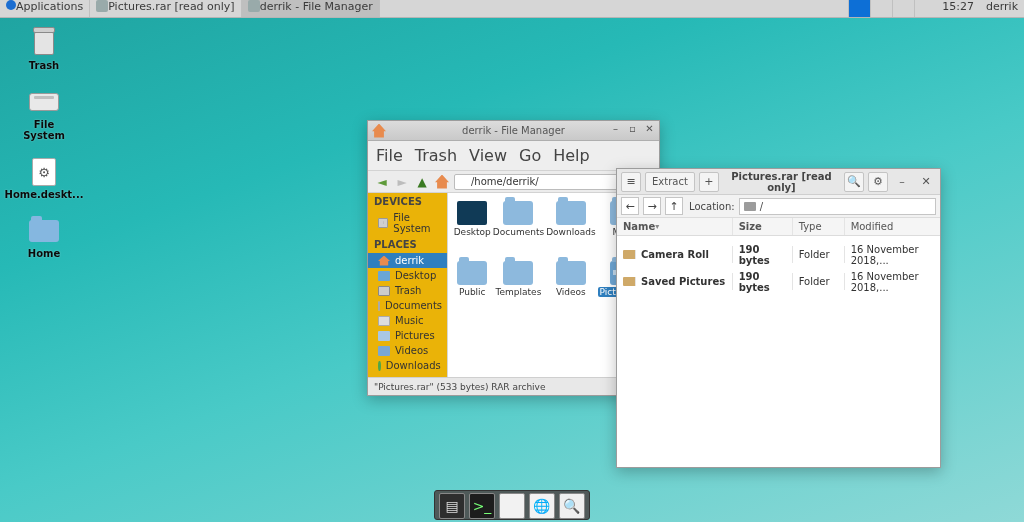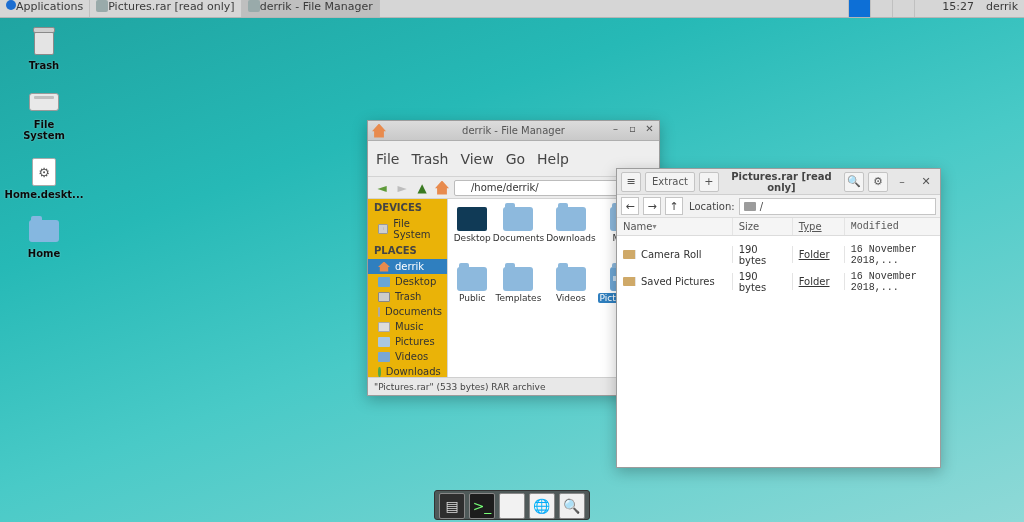--- a/index.html
+++ b/index.html
@@ -31,21 +31,21 @@
   
   .window { position:absolute; background:#f3f3f3; border:1px solid #9c9c9c; box-shadow:0 4px 14px rgba(0,0,0,.25); display:flex; flex-direction:column; }
   .titlebar { height:20px; background:linear-gradient(#dcdcdc,#c9c9c9); border-bottom:1px solid #aeaeae; display:flex; align-items:center; position:relative; }
   .titlebar .title { position:absolute; left:0; right:0; text-align:center; font-size:10px; color:#555; }
   .titlebar .home-ico { width:14px;height:14px;margin-left:4px;background:#e88b4e;border-radius:2px;clip-path:polygon(50% 0,100% 55%,85% 55%,85% 100%,15% 100%,15% 55%,0 55%);}
   .win-ctrls { position:absolute; right:4px; top:3px; display:flex; gap:6px; }
   .win-ctrls span { width:11px; height:11px; font-size:10px; line-height:10px; color:#555; text-align:center; cursor:default;}
 
   
   #fm { left:367px; top:120px; width:293px; height:276px; }
-  .fm-menu { height:36px; display:flex; align-items:center; gap:12px; padding:0 8px; font-size:14px; color:#444; background:#eee; border-bottom:1px solid #d3d3d3;}
+  .fm-menu { height:30px; display:flex; align-items:center; gap:12px; padding:0 8px; font-size:16px; color:#444; background:#eee; border-bottom:1px solid #d3d3d3;}
   .fm-toolbar { height:22px; display:flex; align-items:center; gap:4px; padding:0 6px; background:#ececec; border-bottom:1px solid #d3d3d3;}
   .tb-btn{width:16px;height:16px;display:flex;align-items:center;justify-content:center;font-size:12px;}
   .arrow-l{color:#5f9b3a;}
   .arrow-r{color:#bdbdbd;}
   .arrow-up{color:#3a7a22;font-weight:bold;}
   .tb-home{width:14px;height:14px;background:#e88b4e;clip-path:polygon(50% 0,100% 55%,85% 55%,85% 100%,15% 100%,15% 55%,0 55%);}
   .loc-field{flex:1;height:16px;background:#fff;border:1px solid #bcbcbc;border-radius:2px;font-size:10px;padding:0 16px;display:flex;align-items:center;color:#333;}
   .reload{color:#2c6fb7;font-size:12px;}
   .fm-body{flex:1;display:flex;min-height:0;}
   .fm-side{width:97px;background:#eab308;border-right:1px solid #d6d6d6;overflow:hidden;font-size:10px;color:#333;}
@@ -80,21 +80,21 @@
   .hbtn.ext{padding:0 6px;font-size:10px;}
   .ar-title{flex:1;text-align:center;font-size:10px;color:#444;font-weight:600;}
   .ar-loc{height:23px;background:#f2f2f2;border-bottom:1px solid #dcdcdc;display:flex;align-items:center;padding:0 4px;gap:4px;font-size:10px;color:#444;}
   .ar-loc .arrow{width:18px;height:18px;border:1px solid #c5c5c5;background:#fff;display:flex;align-items:center;justify-content:center;font-size:11px;}
   .loc-lbl{margin-left:2px;}
   .ar-loc .field{flex:1;height:17px;background:#fff;border:1px solid #c5c5c5;display:flex;align-items:center;padding:0 4px;gap:4px;}
   .fbox{width:12px;height:9px;background:#9c9c9c;border-radius:1px;}
   .ar-table{flex:1;background:#fff;}
   .ar-th{display:flex;height:18px;border-bottom:1px solid #dcdcdc;background:#f5f5f5;font-size:10px;color:#555;}
   .ar-th div,.ar-tr div{padding:2px 6px;border-right:1px solid #e4e4e4;display:flex;align-items:center;}
-  .c-name{flex:1.6;} .c-size{width:60px;} .c-type{width:52px;text-decoration:underline;} .c-mod{flex:1.3;border-right:none!important;font-family:Liberation Mono, monospace;}
+  .c-name{flex:1.6;font-weight:bold;} .c-size{width:60px;font-weight:bold;} .c-type{width:52px;} .c-mod{flex:1.3;border-right:none!important;}
   .ar-th .c-name::after{content:" ▾";color:#888;font-size:8px;}
   .ar-tr{display:flex;height:17px;font-size:10px;color:#333;margin-top:10px;}
   .ar-tr .fico2{width:12px;height:9px;background:#cfa968;border-radius:1px;margin-right:5px;}
 
   
   .dock{position:absolute;bottom:2px;left:50%;transform:translateX(-50%);height:30px;background:rgba(76,76,76,.9);border:1px solid #333;border-radius:3px;padding:2px 4px;display:flex;gap:4px;}
   .dock .d{width:26px;height:26px;background:#e5e5e5;border:1px solid #888;border-radius:2px;display:flex;align-items:center;justify-content:center;font-size:14px;}
   .d.desk{background:#2e2e2e;color:#ddd;}
   .d.term{background:#1d1d1d;color:#7f7;}
   .d.fm{background:#f2f2f2;}

